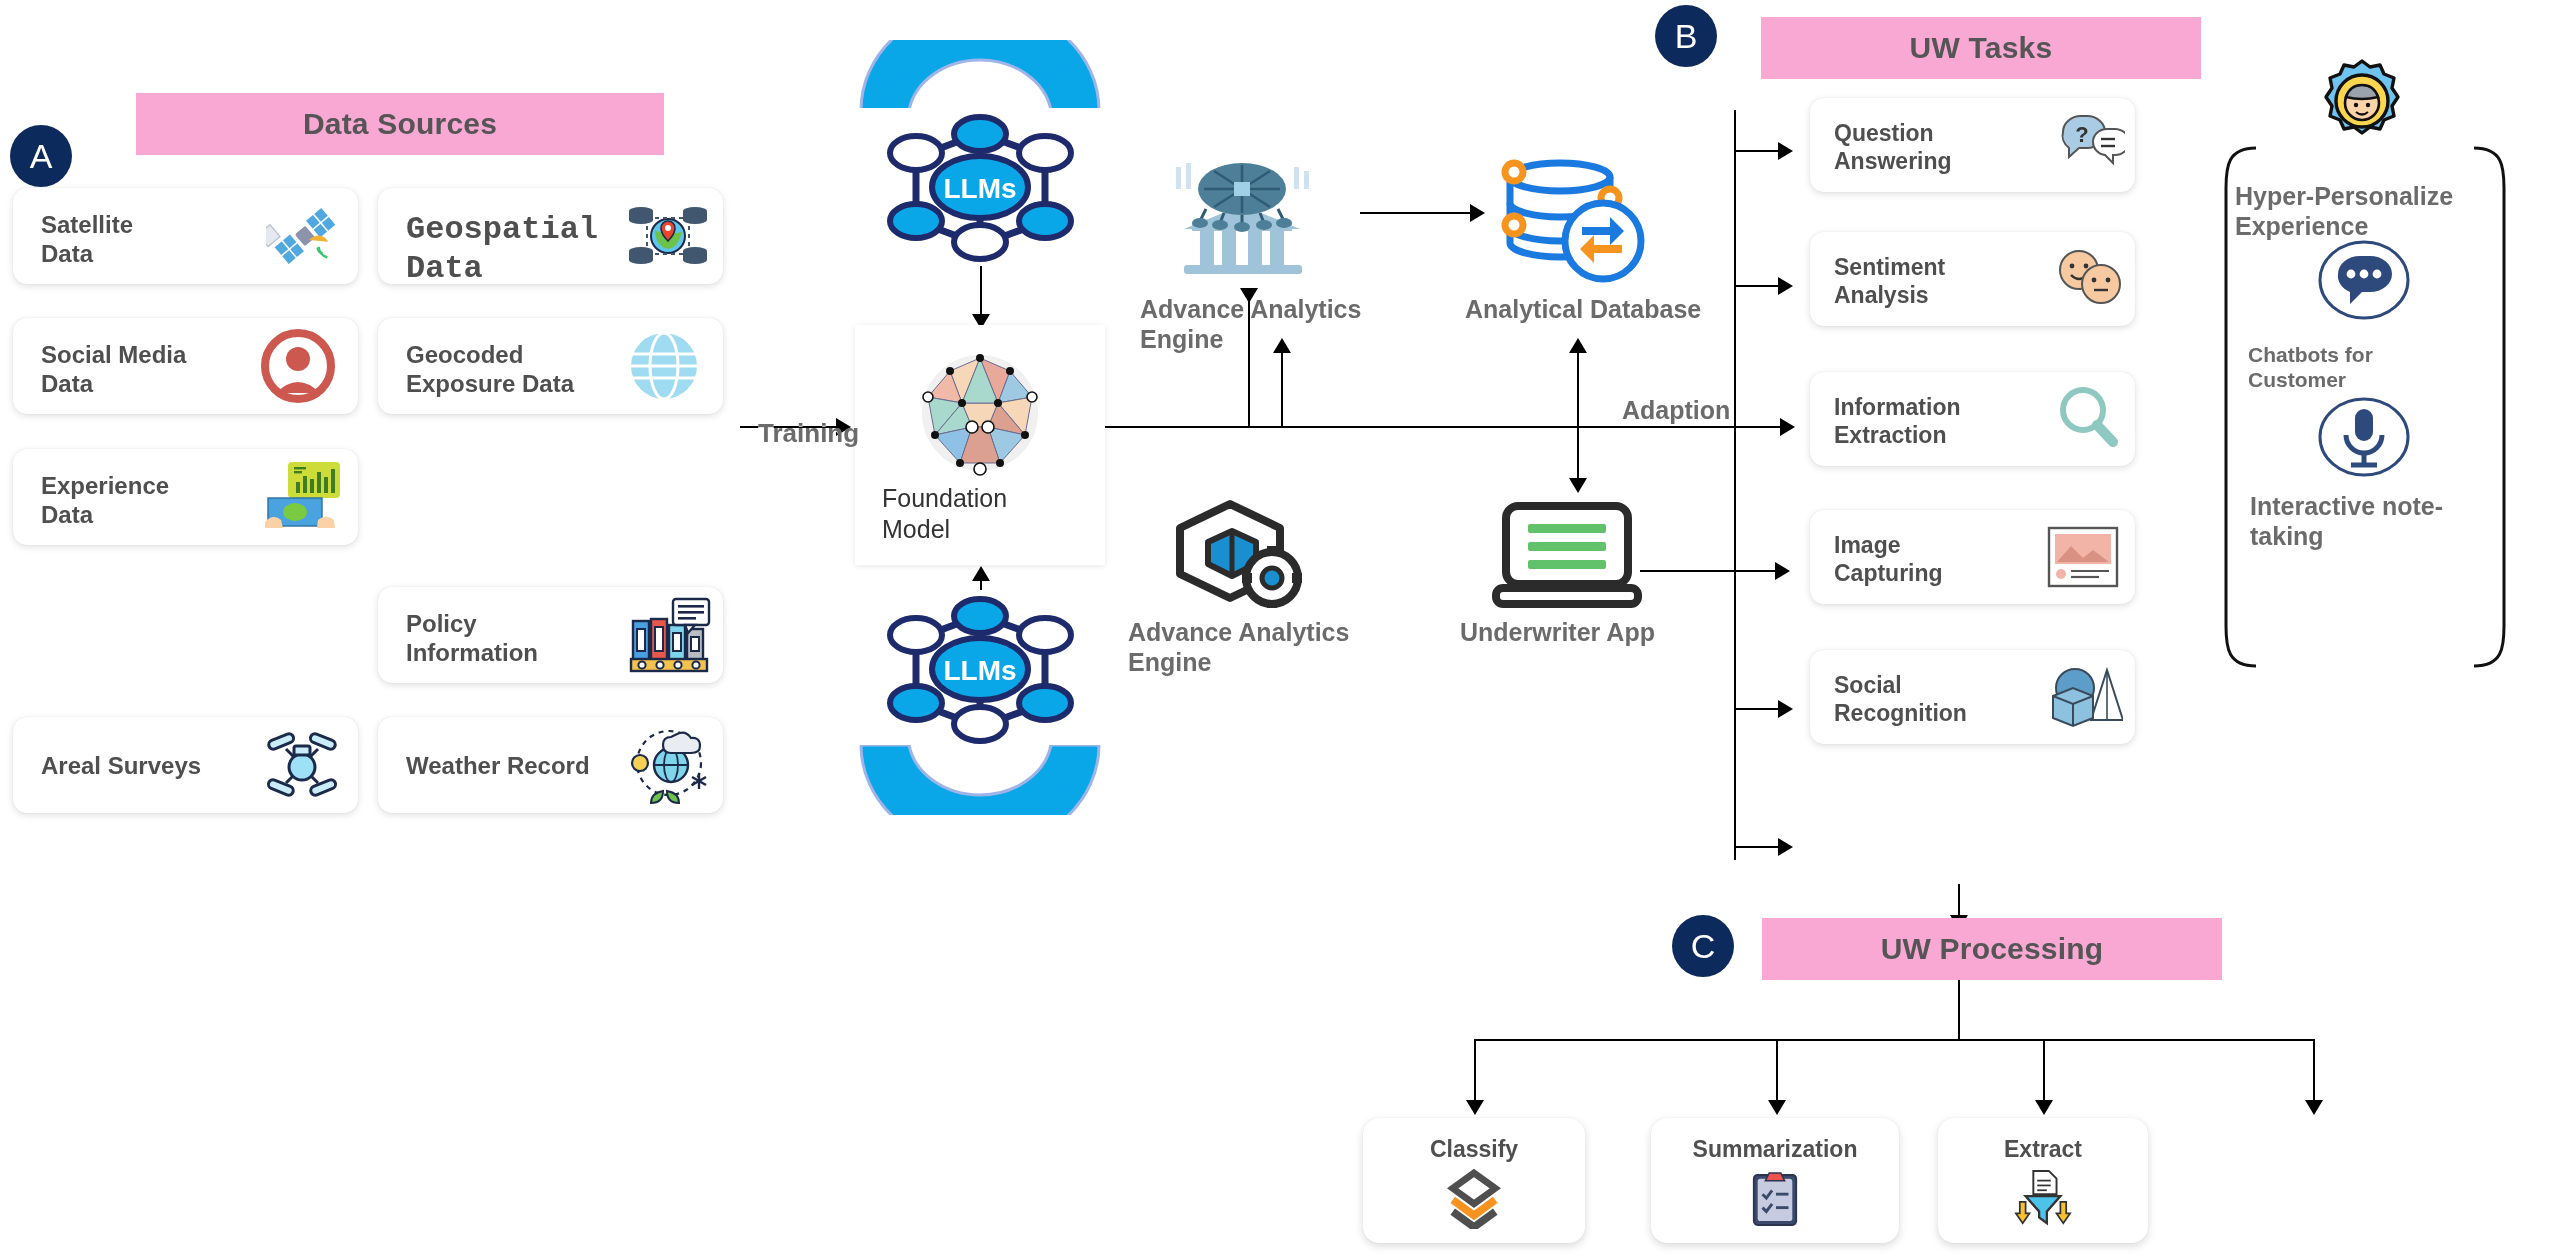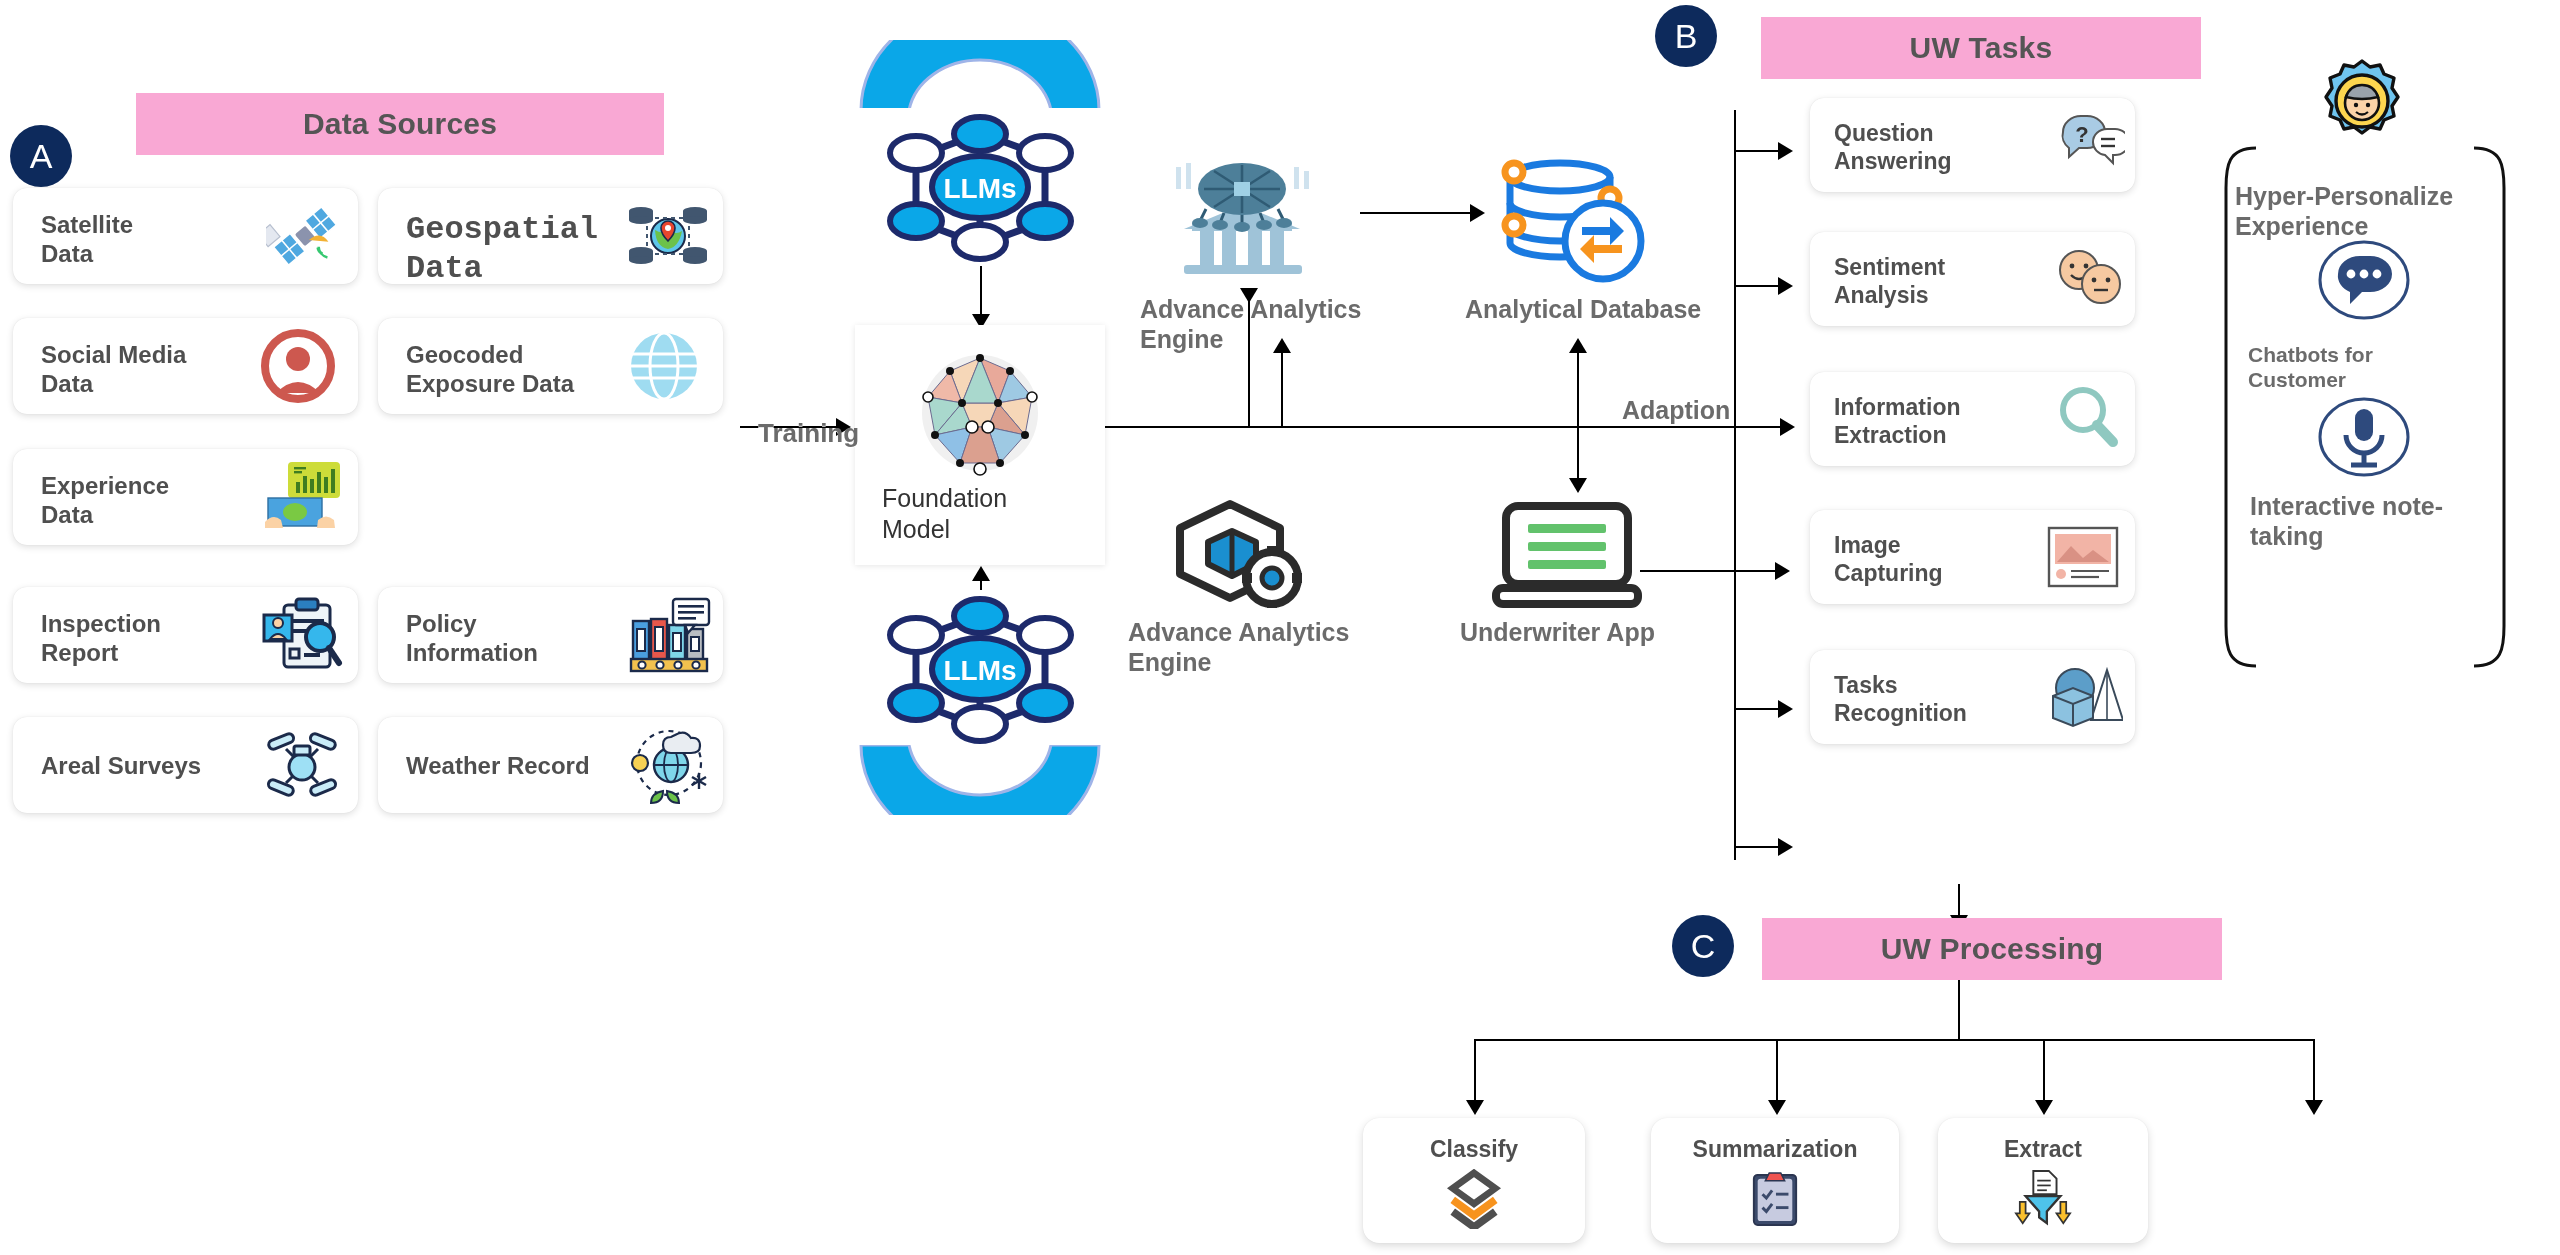--- a/index.html
+++ b/index.html
@@ -129,39 +129,20 @@
         <rect x="34" y="9" width="12" height="2.4" fill="#3f7d20"></rect>
           <rect x="34" y="13" width="8" height="2.4" fill="#3f7d20"></rect>
         <rect x="8" y="40" width="54" height="28" fill="#4aa3df" stroke="#2d6ea1" stroke-width="1.4"></rect>
         <ellipse cx="35" cy="54" rx="12" ry="9" fill="#7ac943"></ellipse>
         <path d="M5 64 q8 -9 16 -2 l2 8 h-18 z" fill="#fbd2a5"></path>
         <path d="M58 62 q8 -7 16 0 l1 8 h-18 z" fill="#fbd2a5"></path>
       </svg>
     </div>
   </div>
 
-  <div class="card" style="left:13px;top:587px;width:345px;height:96px;">
-    <div class="lbl" style="position:absolute;left:28px;top:22px;font-size:24px;">Inspection
-Report</div>
-    <div class="ico" style="right:14px;top:8px;width:84px;height:80px;">
-      <svg viewBox="0 0 84 80" width="84" height="80">
-        <rect x="24" y="10" width="46" height="62" rx="4" fill="#eef4f8" stroke="#1b2a4a" stroke-width="3"></rect>
-        <rect x="36" y="4" width="22" height="11" rx="3" fill="#2b7fbf" stroke="#1b2a4a" stroke-width="3"></rect>
-        <rect x="30" y="24" width="34" height="4" fill="#1b2a4a"></rect>
-          <rect x="30" y="34" width="34" height="4" fill="#1b2a4a"></rect>
-        <rect x="30" y="54" width="9" height="9" fill="none" stroke="#1b2a4a" stroke-width="3"></rect>
-        <rect x="44" y="58" width="16" height="4" fill="#1b2a4a"></rect>
-        <rect x="4" y="20" width="28" height="26" fill="#35b7ec" stroke="#1b2a4a" stroke-width="3"></rect>
-        <circle cx="18" cy="28" r="5" fill="#fbd2a5" stroke="#1b2a4a" stroke-width="2"></circle>
-        <path d="M10 44 q8 -10 16 0 z" fill="#fbd2a5" stroke="#1b2a4a" stroke-width="2"></path>
-        <circle cx="60" cy="42" r="14" fill="#35b7ec" stroke="#1b2a4a" stroke-width="4"></circle>
-        <line x1="69" y1="53" x2="79" y2="68" stroke="#1b2a4a" stroke-width="6" stroke-linecap="round"></line>
-      </svg>
-    </div>
-  </div>
 
   <div class="card" style="left:13px;top:717px;width:345px;height:96px;">
     <div class="lbl" style="position:absolute;left:28px;top:34px;font-size:24px;">Areal Surveys</div>
     <div class="ico" style="right:16px;top:10px;width:80px;height:76px;">
       <svg viewBox="0 0 80 76" width="80" height="76">
         <g stroke="#1b2a4a" stroke-width="3" fill="#c9ecf8">
           <rect x="6" y="10" width="26" height="9" rx="4.5" transform="rotate(-22 19 14)"></rect>
           <rect x="48" y="10" width="26" height="9" rx="4.5" transform="rotate(22 61 14)"></rect>
           <rect x="6" y="56" width="26" height="9" rx="4.5" transform="rotate(22 19 60)"></rect>
           <rect x="48" y="56" width="26" height="9" rx="4.5" transform="rotate(-22 61 60)"></rect>
@@ -595,21 +576,21 @@
             <line x1="24" y1="45" x2="62" y2="45"></line>
             <line x1="24" y1="51" x2="52" y2="51"></line>
           </g>
       </svg>
     </div>
   </div>
 
   <div class="ln lnh" style="left:1734px;top:708px;width:50px;"></div>
   <div class="arw arw-r" style="left:1778px;top:700px;"></div>
   <div class="card" style="left:1810px;top:650px;width:325px;height:94px;">
-    <div class="lbl" style="position:absolute;left:24px;top:21px;font-size:23px;">Tasks
+    <div class="lbl" style="position:absolute;left:24px;top:21px;font-size:23px;">Social
 Recognition</div>
     <div class="ico" style="right:12px;top:12px;width:78px;height:68px;">
       <svg viewBox="0 0 78 68" width="78" height="68">
         <circle cx="30" cy="26" r="19" fill="#5c9ec9" stroke="#3a4a5a" stroke-width="2"></circle>
         <polygon points="62,8 78,58 46,58" fill="#fff" stroke="#3a4a5a" stroke-width="2"></polygon>
         <line x1="62" y1="8" x2="62" y2="58" stroke="#3a4a5a" stroke-width="1.6"></line>
         <polygon points="8,34 28,26 48,34 48,56 28,64 8,56" fill="#8cc2e0" stroke="#3a4a5a" stroke-width="2"></polygon>
         <polyline points="8,34 28,42 48,34" fill="none" stroke="#3a4a5a" stroke-width="2"></polyline>
         <line x1="28" y1="42" x2="28" y2="64" stroke="#3a4a5a" stroke-width="2"></line>
       </svg>

